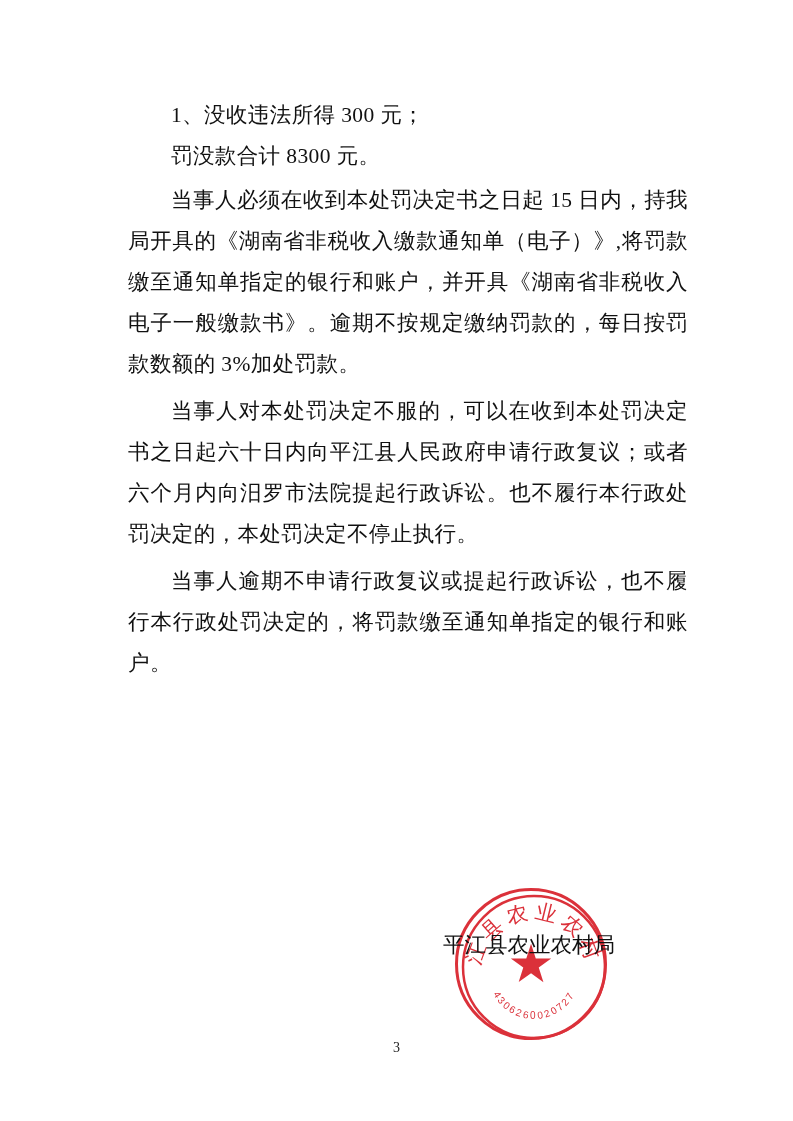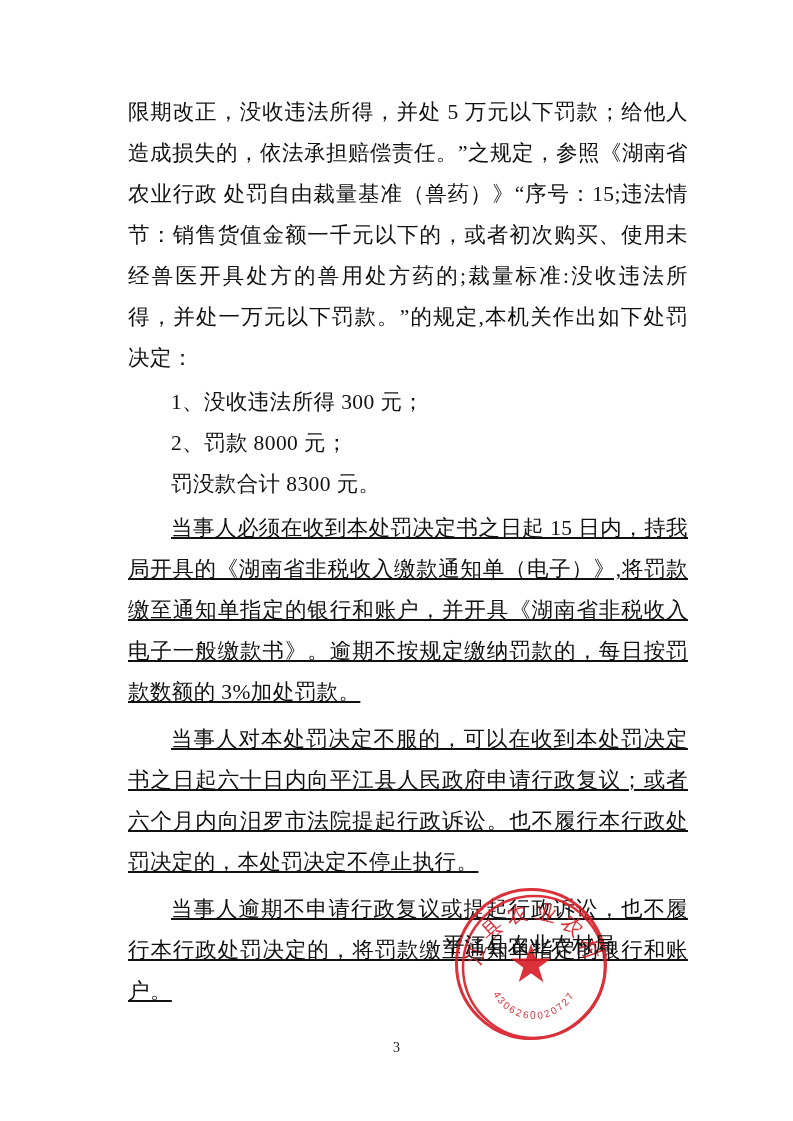--- a/index.html
+++ b/index.html
@@ -26,21 +26,20 @@
     font-size: 21.5px;
     line-height: 41px;
     letter-spacing: 0.4px;
     text-align: justify;
     text-justify: inter-ideograph;
     margin: 0 0 0 0;
     color: #111111;
   }
   .para.indent {
     text-indent: 43px;
-    text-decoration: underline;
   }
   .para.item {
     text-indent: 43px;
   }
   .gap-sm { height: 3px; }
   .gap-md { height: 6px; }
 
   .seal {
     position: absolute;
     left: 455px;
@@ -95,25 +94,23 @@
     font-family: "Liberation Serif", serif;
   }
 </style>
 </head>
 <body>
 
 <div class="page">
 
   <div class="doc-body">
 
-    <p class="para">限期改正，没收违法所得，并处 5 万元以下罚款；给他人造成损失的，依法承担赔偿责任。”之规定，参照《湖南省农业行政  处罚自由裁量基准（兽药）》“序号：15;违法情节：销售货值金额一千元以下的，或者初次购买、使用未经兽医开具处方的兽用处方药的;裁量标准:没收违法所得，并处一万元以下罚款。”的规定,本机关作出如下处罚决定：</p>
     <div class="gap-sm"></div>
 
     <p class="para item">1、没收违法所得 300 元；</p>
-    <p class="para item">2、罚款 8000 元；</p>
     <p class="para item">罚没款合计 8300 元。</p>
 
     <div class="gap-sm"></div>
     <p class="para indent">当事人必须在收到本处罚决定书之日起 15 日内，持我局开具的《湖南省非税收入缴款通知单（电子）》,将罚款缴至通知单指定的银行和账户，并开具《湖南省非税收入电子一般缴款书》。逾期不按规定缴纳罚款的，每日按罚款数额的 3%加处罚款。</p>
 
     <div class="gap-md"></div>
     <p class="para indent">当事人对本处罚决定不服的，可以在收到本处罚决定书之日起六十日内向平江县人民政府申请行政复议；或者六个月内向汨罗市法院提起行政诉讼。也不履行本行政处罚决定的，本处罚决定不停止执行。</p>
 
     <div class="gap-md"></div>
     <p class="para indent">当事人逾期不申请行政复议或提起行政诉讼，也不履行本行政处罚决定的，将罚款缴至通知单指定的银行和账户。</p>

